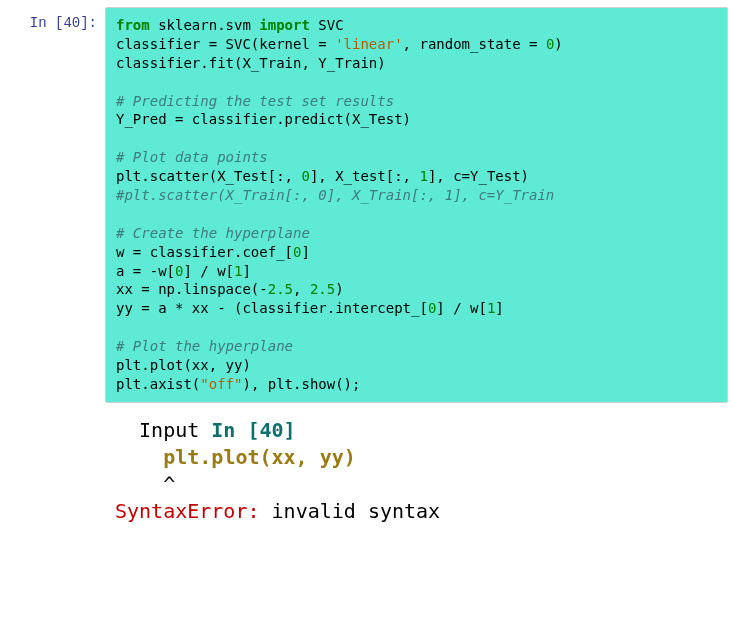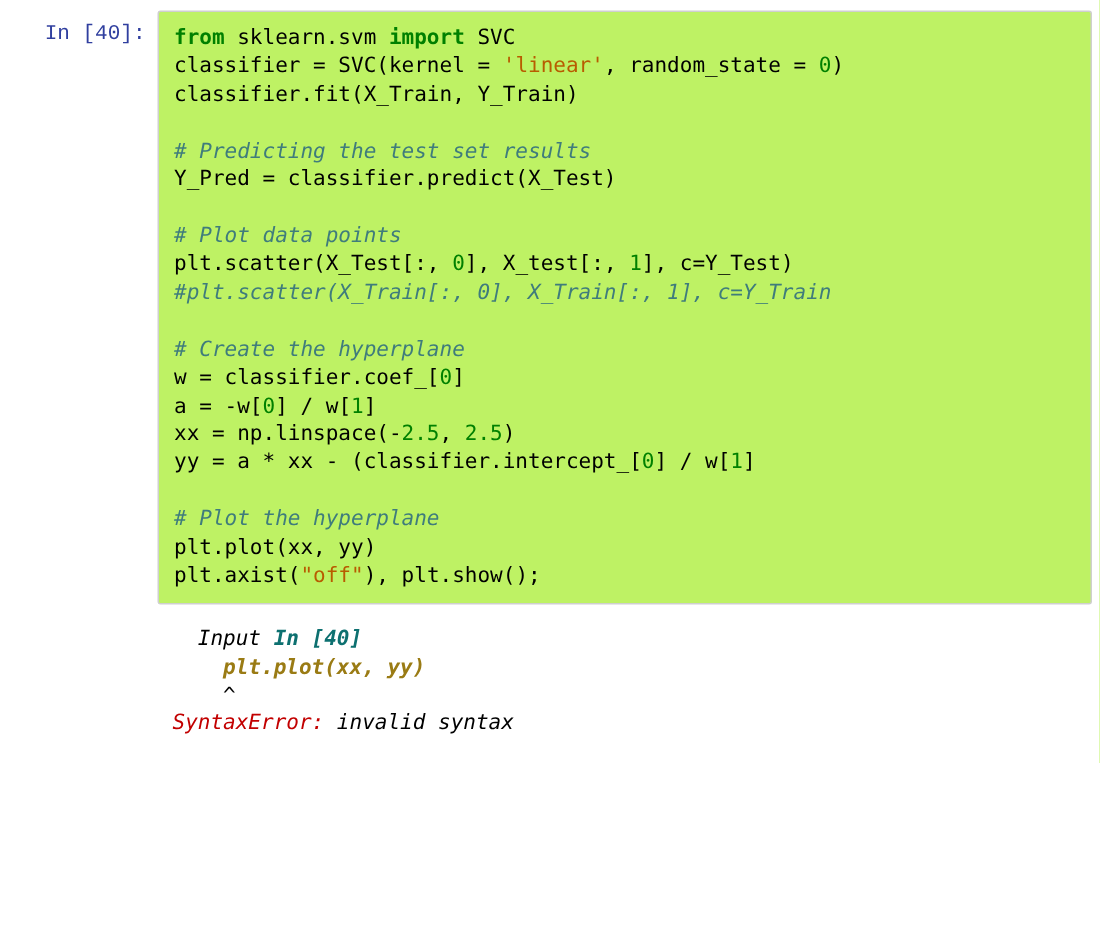--- a/index.html
+++ b/index.html
@@ -21,21 +21,21 @@
       width: 100px;
       min-width: 100px;
       text-align: right;
       padding: 8px 8px 0 0;
       font-family: Liberation Mono, monospace;
       font-size: 14px;
       color: #303f9f;
     }
     .input-area {
       flex: 1;
-      background: #bef264;
+      background: #5eead4;
       border: 1px solid #cfcfcf;
       border-radius: 2px;
       padding: 8px 10px;
       font-family: "Consolas", "Menlo", "DejaVu Sans Mono", monospace;
       font-size: 14px;
       line-height: 1.35;
       white-space: pre;
       overflow-x: auto;
       color: #000000;
     }
@@ -45,25 +45,24 @@
       margin-top: 8px;
     }
     .output-prompt {
       width: 100px;
       min-width: 100px;
     }
     .output-area {
       flex: 1;
       padding: 6px 10px 6px 10px;
       font-family: "Consolas", "Menlo", "DejaVu Sans Mono", monospace;
-      font-size: 14px;
+      font-size: 20px;
       line-height: 1.35;
       white-space: pre;
       color: #000000;
-      font-style: italic;
     }
     .kw-green { color: #008000; font-weight: bold; }
     .c-comment { color: #3f7c7c; font-style: italic; }
     .c-string { color: #b85c00; }
     .c-num { color: #008000; }
     .c-err-name { color: #c20000; }
     .c-err-loc { color: #0d7070; font-weight: bold; }
     .c-err-code { color: #9a7b14; font-weight: bold; }
     .c-caret { color: #000000; }
   </style>

